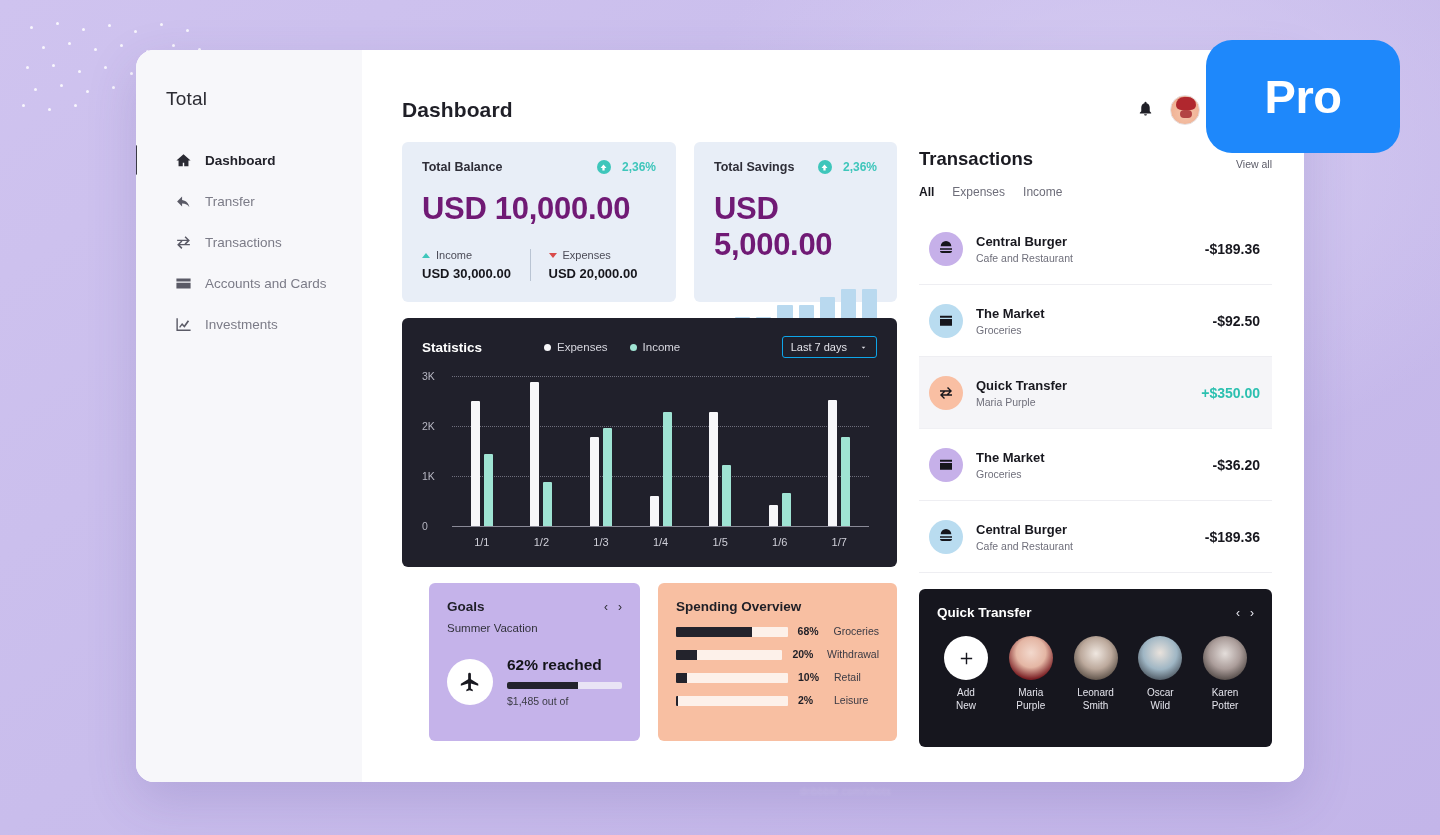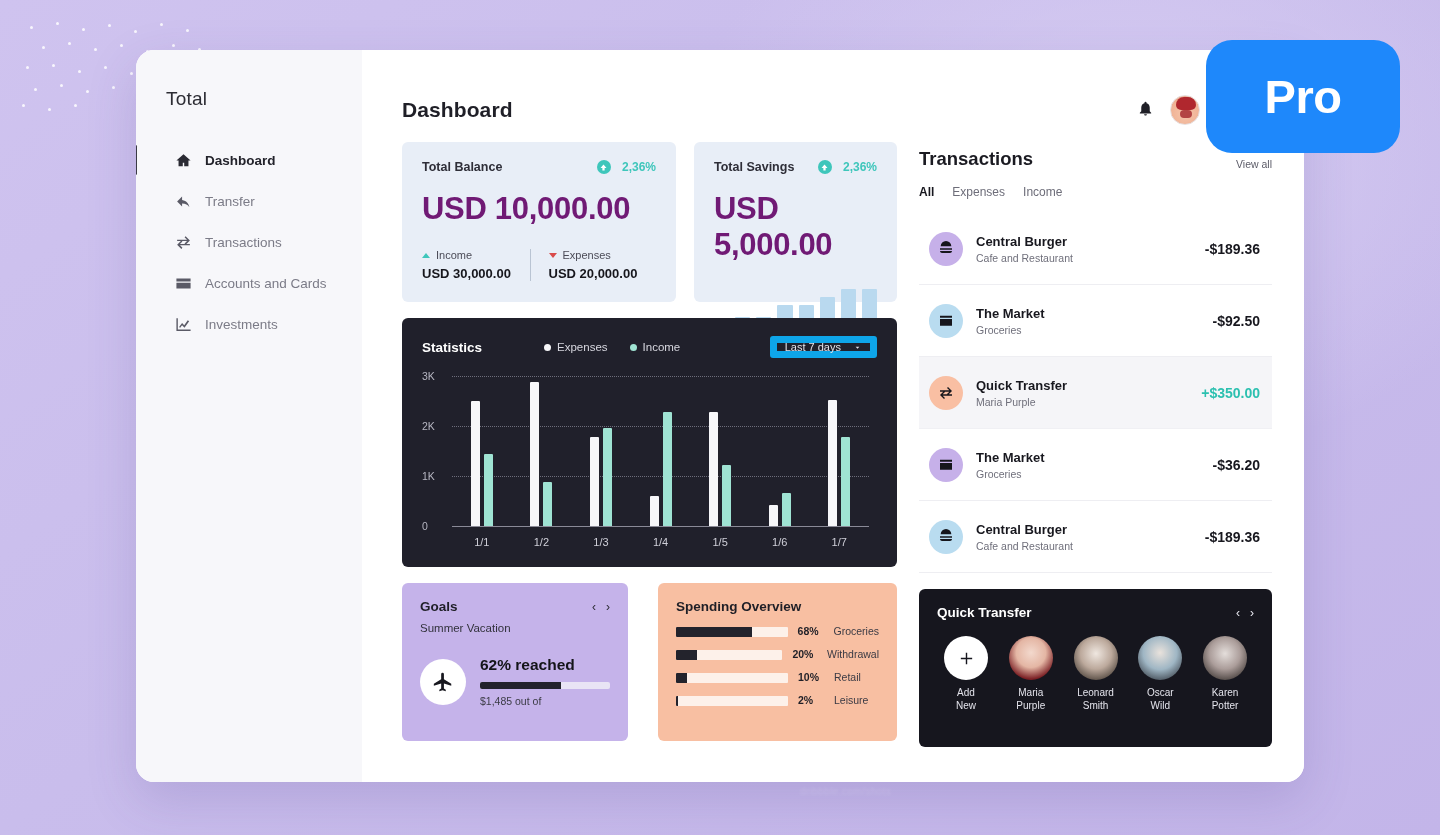--- a/index.html
+++ b/index.html
@@ -115,39 +115,39 @@
   .stats {
     margin-top: 16px; width: 495px; height: 249px;
     background: #20202b; border-radius: 6px; padding: 18px 20px 14px 20px; position: relative;
   }
   .stats-head { display: flex; align-items: center; }
   .stats-title { font-size: 13.5px; font-weight: 700; color: #fff; }
   .legend { display: flex; gap: 22px; margin-left: 62px; }
   .lg { display: flex; align-items: center; gap: 6px; font-size: 11.5px; color: #d7d7df; }
   .lg .dot { width: 7px; height: 7px; border-radius: 50%; }
   .select {
-    margin-left: auto; border: 7px solid #0ea5e9; border-radius: 3px;
+    margin-left: auto; border: 1px solid #0ea5e9; border-radius: 3px;
     height: 22px; padding: 0 8px; display: flex; align-items: center; gap: 12px;
     font-size: 11px; color: #e2e2e9; cursor: pointer;
   }
   .select svg { width: 9px; height: 9px; fill: #e2e2e9; }
   .plot { position: relative; margin-top: 18px; height: 150px; margin-left: 30px; margin-right: 8px; }
   .ylab { position: absolute; left: -30px; font-size: 10.5px; color: #b6b6c2; transform: translateY(-50%); }
   .gridline { position: absolute; left: 0; right: 0; height: 1px; border-top: 1px dotted #6d6d7b; }
   .gridline.zero { border-top: 1px solid #8a8a97; }
   .bars { position: absolute; left: 0; right: 0; bottom: 0; height: 100%; display: flex; }
   .group { flex: 1; display: flex; align-items: flex-end; justify-content: center; gap: 4px; height: 100%; }
   .bar { width: 9px; border-radius: 1px 1px 0 0; }
   .bar.exp { background: #f6f6f9; }
   .bar.inc { background: #9fe3d3; }
   .xaxis { display: flex; margin-left: 30px; margin-right: 8px; margin-top: 10px; }
   .xaxis span { flex: 1; text-align: center; font-size: 11px; color: #cfcfd8; }
 
   
-  .bottom-row { display: flex; gap: 30px; margin-top: 16px; }
+  .bottom-row { display: flex; gap: 18px; margin-top: 16px; margin-left: 27px; }
   .goals {
     width: 238px; height: 158px; background: #c5b3ea; border-radius: 6px; padding: 16px 18px;
   }
   .cardhead { display: flex; align-items: center; justify-content: space-between; }
   .cardhead .t { font-size: 13.5px; font-weight: 700; color: #1f1f27; }
   .arrows { display: flex; gap: 10px; }
   .arrows span { font-size: 12px; color: #2b2b33; cursor: pointer; line-height: 1; }
   .goal-sub { font-size: 11.5px; color: #32323c; margin-top: 8px; }
   .goal-body { display: flex; align-items: center; gap: 14px; margin-top: 22px; }
   .plane { width: 46px; height: 46px; border-radius: 50%; background: #fff; display: flex; align-items: center; justify-content: center; flex: 0 0 46px; }

